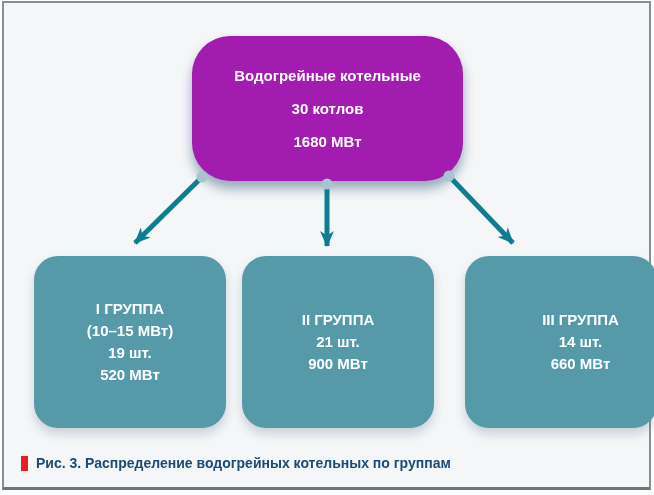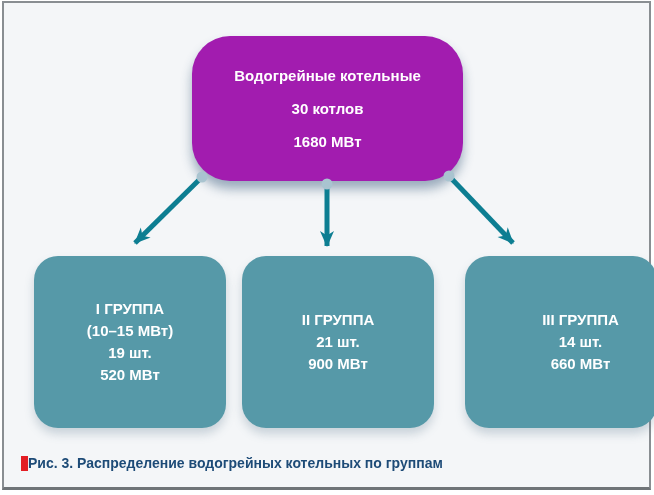--- a/index.html
+++ b/index.html
@@ -54,21 +54,21 @@
     position:absolute;
     left:0; top:0;
     width:654px; height:495px;
     pointer-events:none;
   }
   .caption {
     position:absolute;
     left:21px; top:455px;
     display:flex;
     align-items:center;
-    gap:0;
+    gap:8px;
   }
   .caption-marker {
     width:7px; height:15px;
     background:#e31e24;
     flex:none;
   }
   .caption-text {
     font-size:14px;
     font-weight:bold;
     color:#1d4b77;

